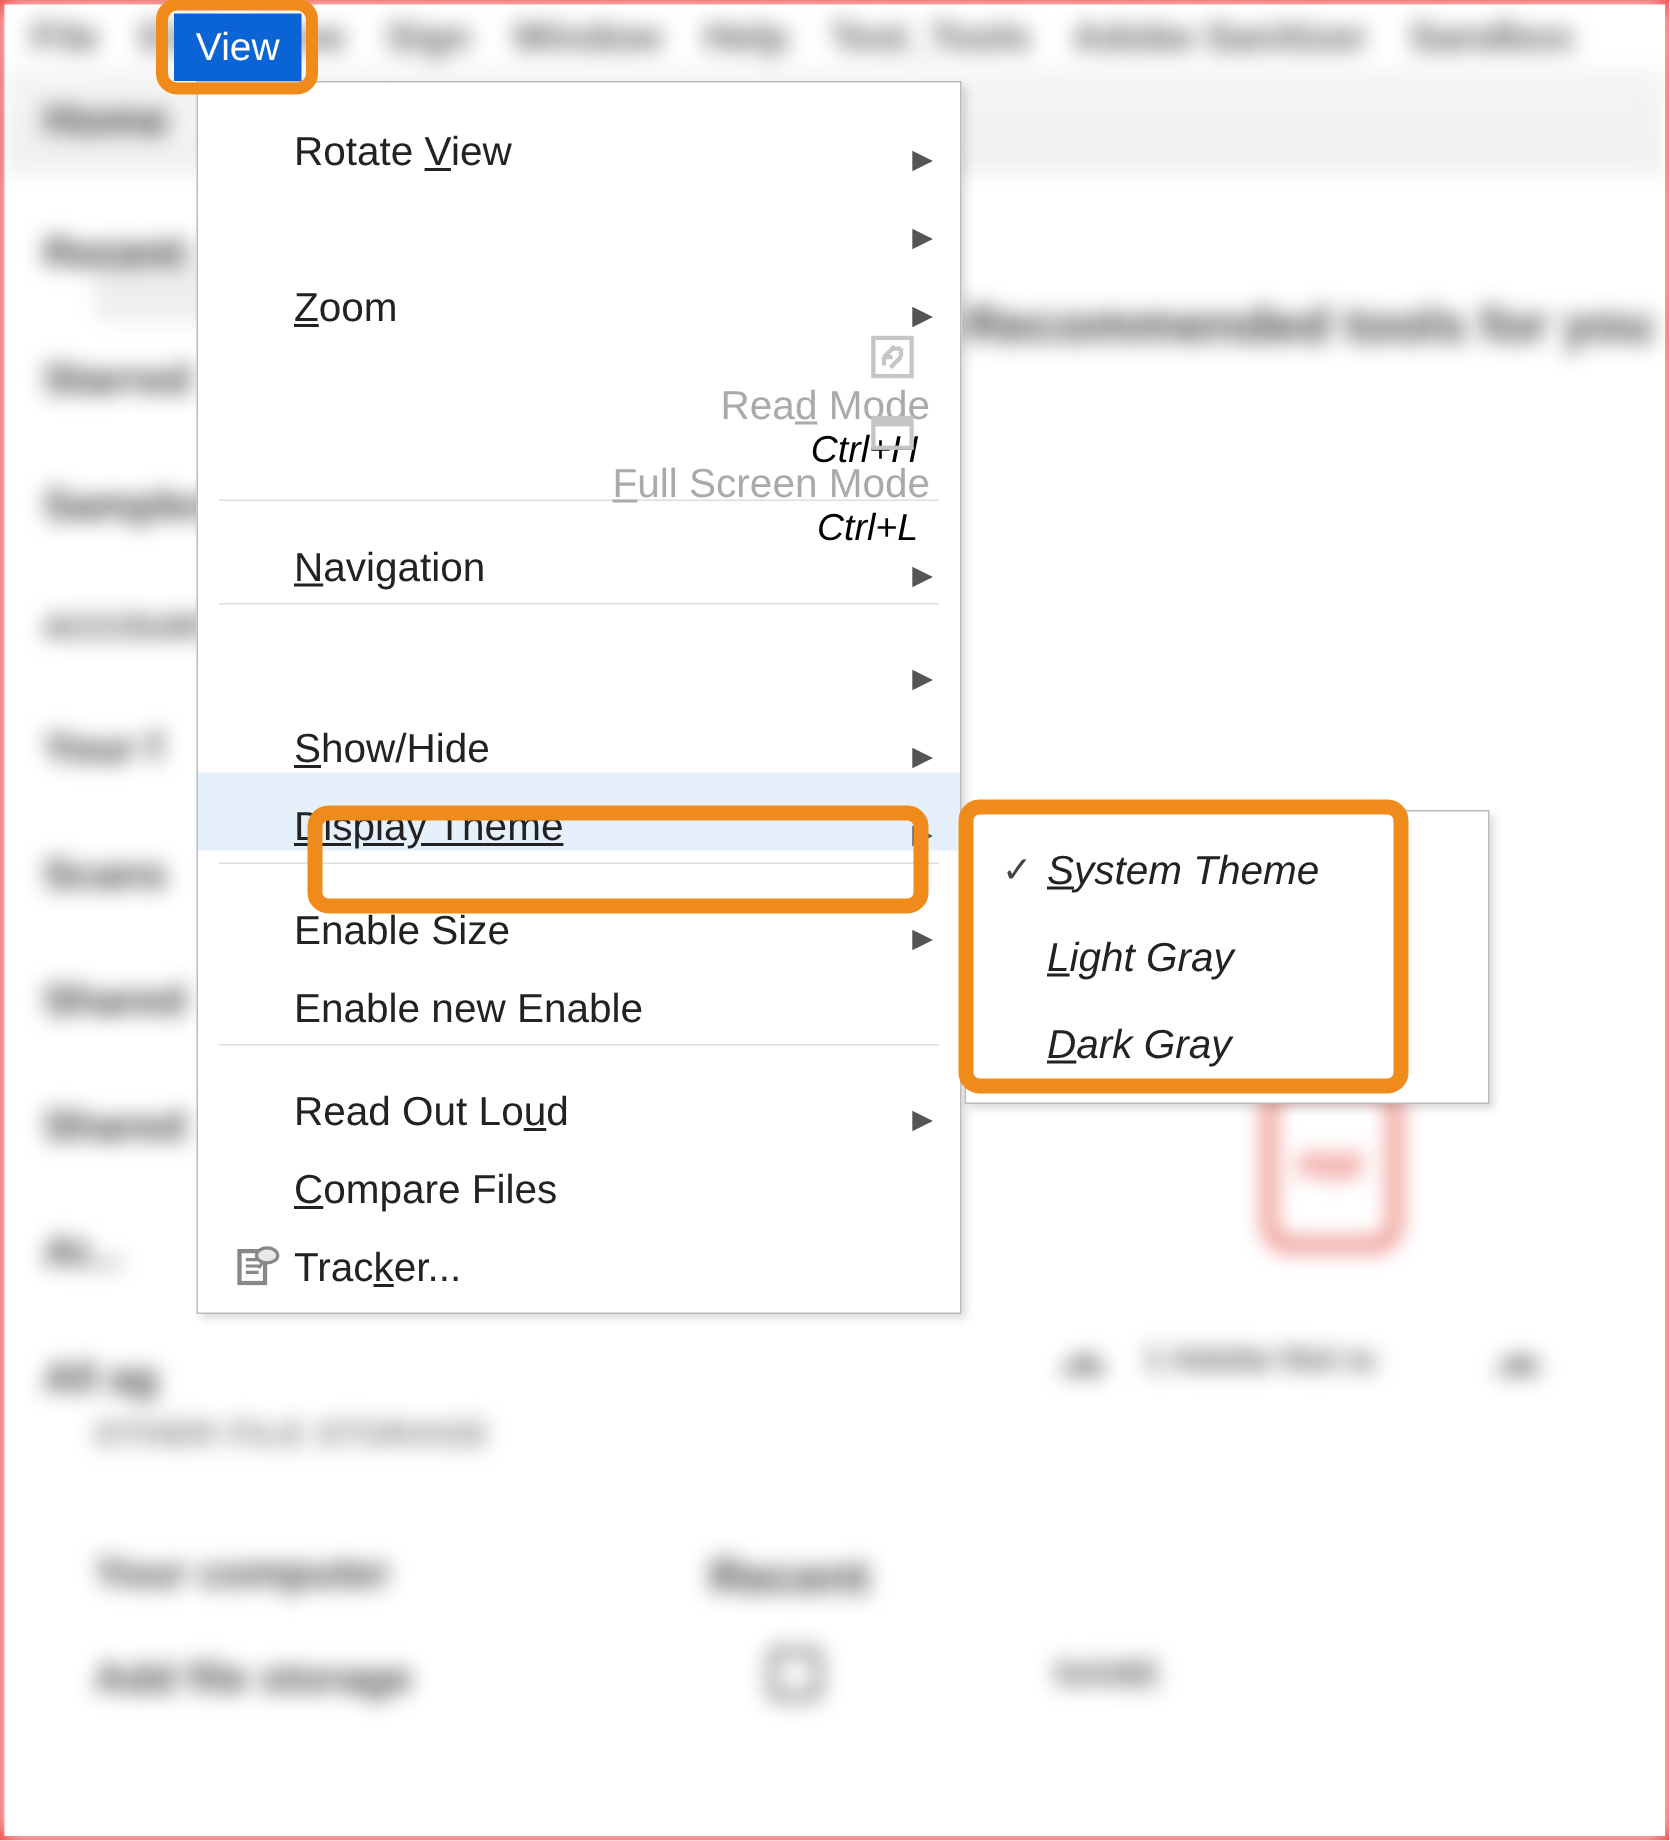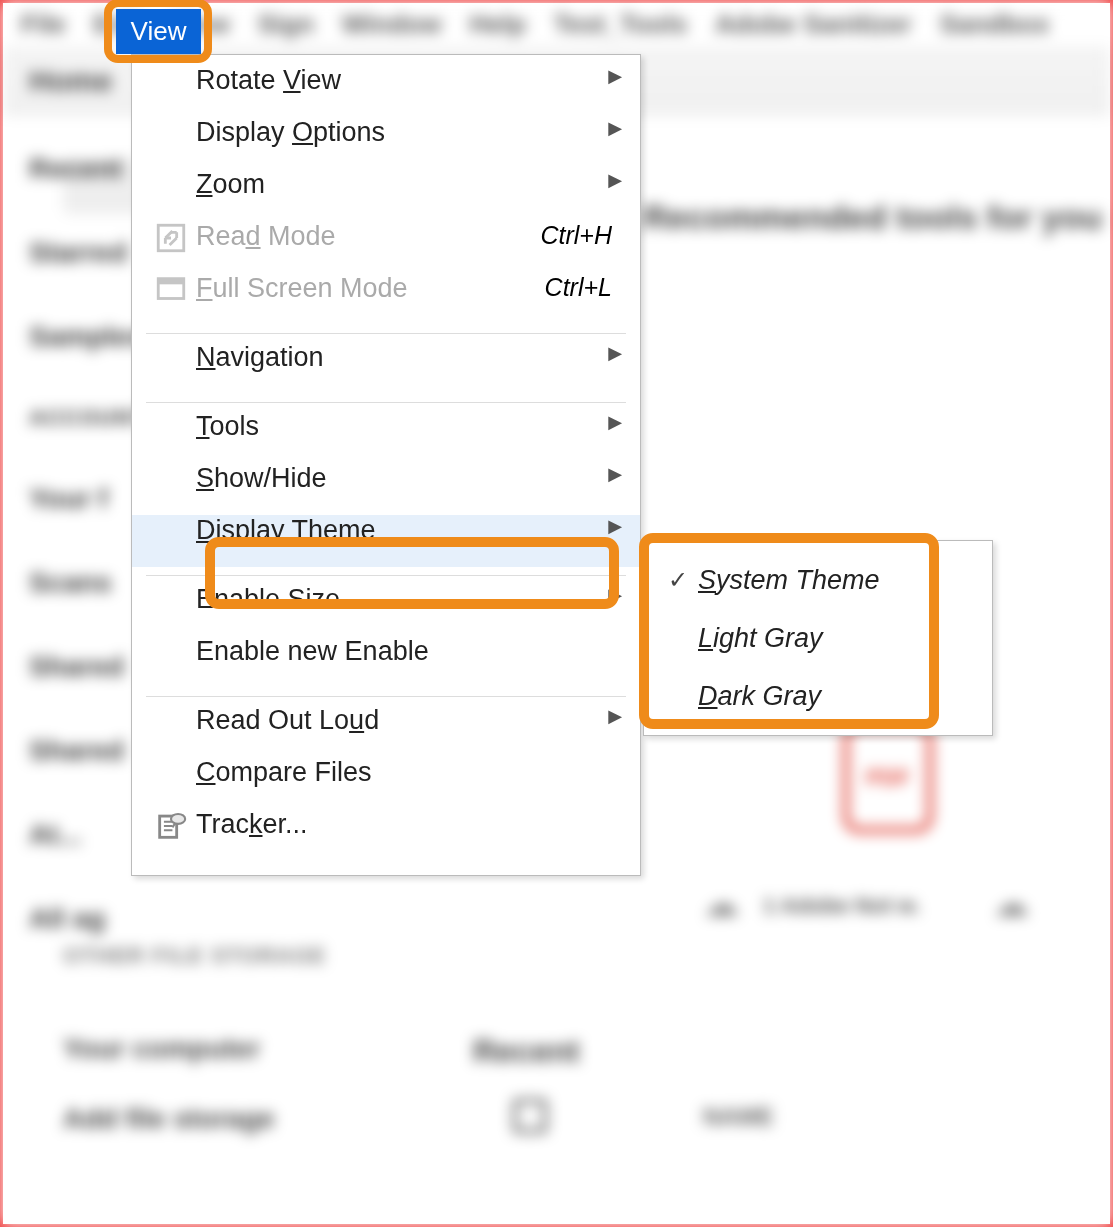--- a/index.html
+++ b/index.html
@@ -24,22 +24,22 @@
   .bg .recent2 { position:absolute; left:470px; top:1030px; font-size:32px; font-weight:900; }
   .bg .sq { position:absolute; left:510px; top:1096px; width:34px; height:34px; border:4px solid #555; border-radius:4px; }
   .bg .nm { position:absolute; left:700px; top:1100px; font-size:24px; font-weight:800; color:#666; }
 
   
   .view-btn { position:absolute; left:113px; top:6px; width:85px; height:45px; background:#0a64d6; color:#fff; font-size:26px; display:flex; align-items:center; justify-content:center; z-index:20; }
   .view-hl { position:absolute; left:101px; top:-4px; width:108px; height:64px; border:8px solid #ef8b1a; border-radius:14px; z-index:21; }
 
   
   .menu { position:absolute; left:128px; top:51px; width:510px; background:#fff; border:1px solid #bbb; box-shadow:3px 3px 6px rgba(0,0,0,0.15); z-index:15; padding-top:10px; padding-bottom:14px; }
-  .menu .row { display:flex; align-items:flex-start; height:52px; padding:0 20px 0 14px; font-size:27px; color:#222; position:relative; }
-  .menu .row.disabled { color:#aaa; }
+  .menu .row { display:flex; align-items:flex-end; height:52px; padding:0 20px 0 14px; font-size:27px; color:#222; position:relative; }
+  .menu .row.disabled { color:#aaa;flex-direction:column; }
   .menu .row .ico { width:50px; display:flex; align-items:center; justify-content:center; }
   .menu .row .ico svg { width:34px; height:34px; }
   .menu .row .lbl { flex:1; }
   .menu .row .sc { font-size:25px; color:#888; margin-right:8px; }
   .menu .row.disabled .sc { color:#000000;font-style:italic; }
   .menu .row .arr { position:absolute; right:18px; font-size:18px; color:#555; }
   .menu .sep { height:1px; background:#ddd; margin:8px 14px; }
   .menu .row.hovered { background:#e6f0fb;text-decoration:underline; }
   .menu .row .lbl u { text-decoration: underline; }
 
@@ -108,21 +108,20 @@
   <div class="view-hl"></div>
 
   <div class="menu">
     <div class="row">
       <span class="ico"></span>
       <span class="lbl">Rotate <u>V</u>iew</span>
       <span class="arr">▶</span>
     </div>
     <div class="row">
       <span class="ico"></span>
-      <span class="lbl">Display <u>O</u>ptions</span>
       <span class="arr">▶</span>
     </div>
     <div class="row">
       <span class="ico"></span>
       <span class="lbl"><u>Z</u>oom</span>
       <span class="arr">▶</span>
     </div>
     <div class="row disabled">
       <span class="ico">
         <svg viewBox="0 0 24 24">
@@ -146,21 +145,20 @@
     </div>
     <div class="sep"></div>
     <div class="row">
       <span class="ico"></span>
       <span class="lbl"><u>N</u>avigation</span>
       <span class="arr">▶</span>
     </div>
     <div class="sep"></div>
     <div class="row">
       <span class="ico"></span>
-      <span class="lbl"><u>T</u>ools</span>
       <span class="arr">▶</span>
     </div>
     <div class="row">
       <span class="ico"></span>
       <span class="lbl"><u>S</u>how/Hide</span>
       <span class="arr">▶</span>
     </div>
     <div class="row hovered">
       <span class="ico"></span>
       <span class="lbl">Display T<u>h</u>eme</span>

